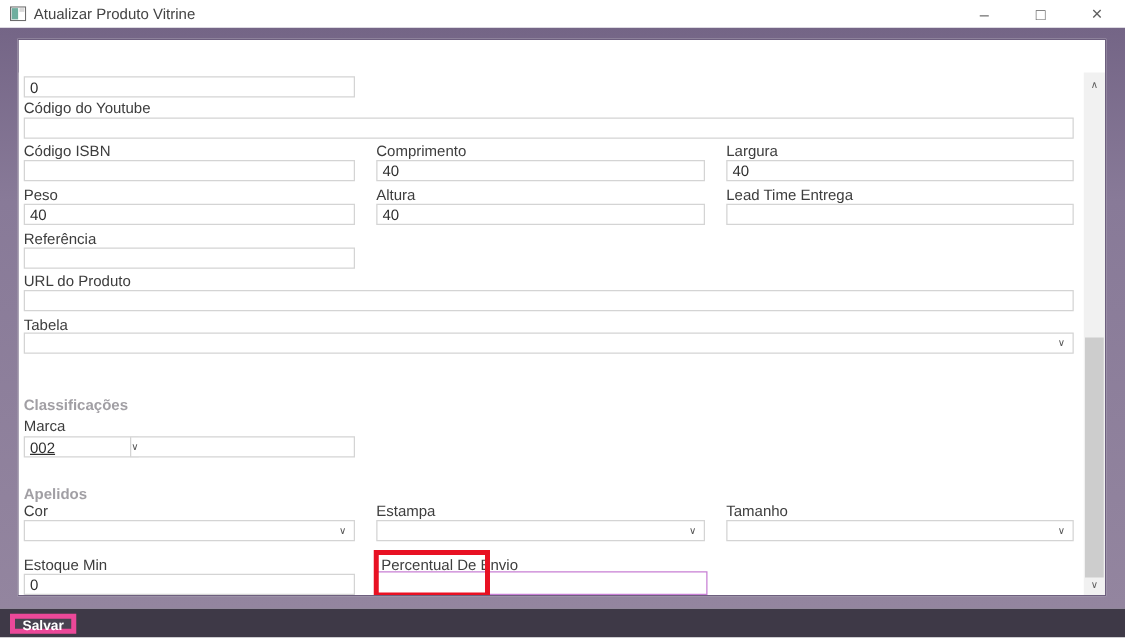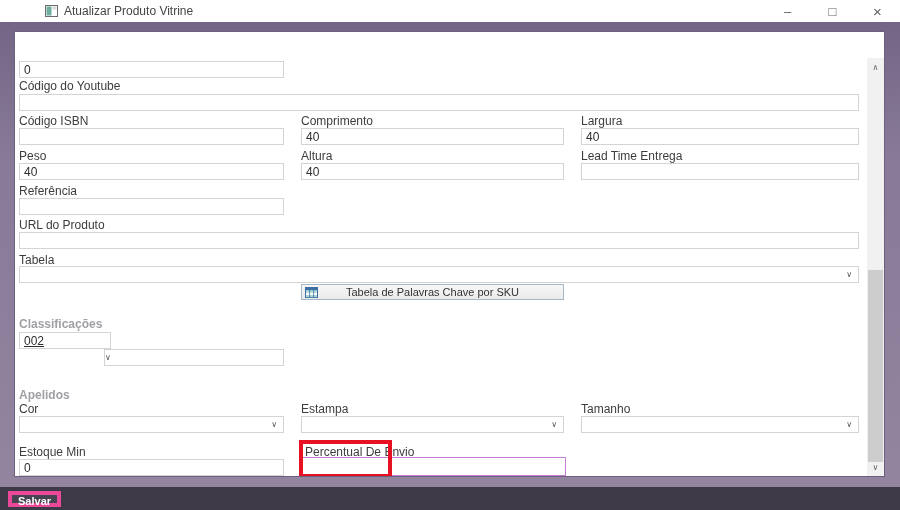--- a/index.html
+++ b/index.html
@@ -3,21 +3,21 @@
 <meta charset="utf-8">
 <style>
   * { box-sizing: border-box; margin: 0; padding: 0; }
   html,body { width:900px; height:510px; overflow:hidden; }
   body {
     font-family: "Liberation Sans","DejaVu Sans",sans-serif;
     background:#ffffff; position:relative; color:#3d3d3d;
   }
 
   
-  .titlebar{position:absolute;top:0;left:0;width:900px;height:22px;background:#fff;display:flex;align-items:center;z-index:10;padding-left:37px;}
+  .titlebar{position:absolute;top:0;left:0;width:900px;height:22px;background:#fff;display:flex;align-items:center;z-index:10;}
   .title-icon{width:13px;height:12px;margin:0 6px 0 8px;flex:0 0 auto;}
   .title-text{font-size:12px;color:#444;}
   .win-controls{margin-left:auto;display:flex;height:100%;}
   .win-btn{width:45px;height:100%;display:flex;align-items:center;justify-content:center;color:#5f5f5f;font-size:13px;cursor:default;}
   .win-btn.close{font-size:15px;}
 
   
   .frame{position:absolute;top:22px;left:0;width:900px;height:465px;
          background:linear-gradient(180deg,#746586 0%,#887a98 30%,#93859f 100%);}
   .panel{position:absolute;top:9px;left:14px;width:871px;height:446px;background:#fff;
@@ -108,35 +108,24 @@
 
       <div class="lbl" style="left:4px;top:161px;">URL do Produto</div>
       <input class="tb" style="left: 4px; top: 174px; width: 840px;" value="">
 
       <div class="lbl" style="left:4px;top:196px;">Tabela</div>
       <div class="combo" style="left:4px;top:208px;width:840px;">
         <span class="val"></span>
         <span class="chev">∨</span>
       </div>
 
-      <div class="gridbtn" style="left:286px;top:226px;width:263px;">
-        <svg width="13" height="11" viewBox="0 0 13 11">
-          <rect x="0.5" y="0.5" width="12" height="10" fill="#ffffff" stroke="#3b6ea5"></rect>
-          <rect x="1" y="1" width="11" height="2.5" fill="#3b6ea5"></rect>
-          <rect x="1" y="3.5" width="11" height="2.2" fill="#a8d8d0"></rect>
-          <rect x="1" y="8" width="11" height="2.2" fill="#a8d8d0"></rect>
-          <line x1="4.6" y1="1" x2="4.6" y2="10.5" stroke="#3b6ea5" stroke-width="0.8"></line>
-          <line x1="8.6" y1="1" x2="8.6" y2="10.5" stroke="#3b6ea5" stroke-width="0.8"></line>
-        </svg>
-        <span>Tabela de Palavras Chave por SKU</span>
-      </div>
 
       <div class="section-hdr" style="left:4px;top:259px;">Classificações</div>
       <div class="lbl" style="left:4px;top:277px;">Marca</div>
-      <input class="tb" style="left: 4px; top: 274px; width: 92px; text-decoration: underline;" value="002">
+      <input class="tb" style="left: 4px; top: 291px; width: 92px; text-decoration: underline;" value="002">
       <div class="combo" style="left:89px;top:291px;width:180px;">
         <span class="chev">∨</span>
       </div>
 
       <div class="section-hdr" style="left:4px;top:330px;">Apelidos</div>
       <div class="lbl" style="left:4px;top:345px;">Cor</div>
       <div class="lbl" style="left:286px;top:345px;">Estampa</div>
       <div class="lbl" style="left:566px;top:345px;">Tamanho</div>
       <div class="combo" style="left:4px;top:358px;width:265px;">
         <span class="val"></span>

